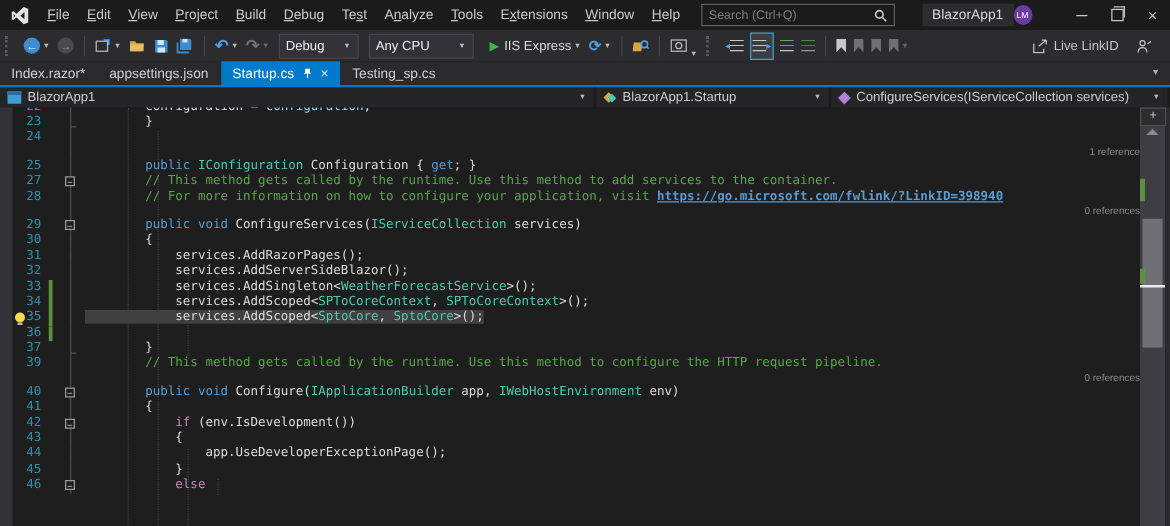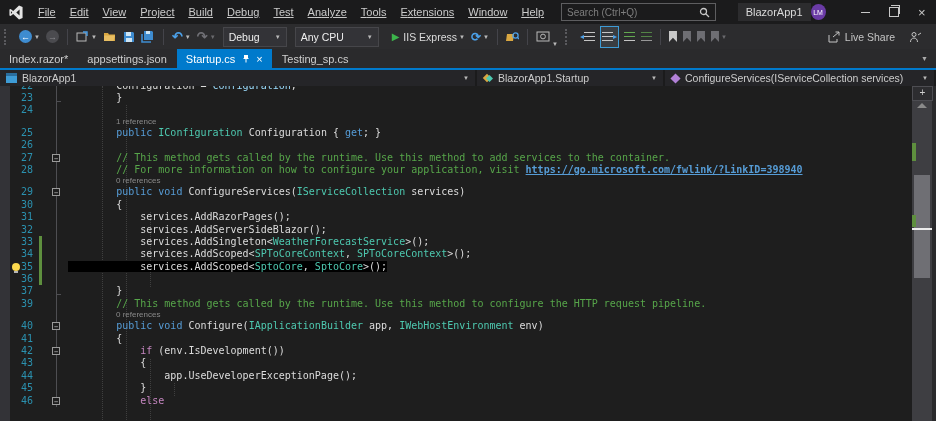--- a/index.html
+++ b/index.html
@@ -2,21 +2,21 @@
 <html><head>
 <meta charset="utf-8">
 <style>
   html,body{margin:0;padding:0;background:#1E1E1E;}
   .app{position:relative;width:936px;height:421px;overflow:hidden;
        font-family:"Liberation Sans",sans-serif;color:#C5C5C5;background:#1E1E1E;}
   
   .titlebar{position:absolute;left:0;top:0;width:936px;height:24px;background:#1B1B1C;
             display:flex;align-items:center;}
   .vslogo{width:18px;height:16px;margin:0 6px 0 8px;display:flex;align-items:center;}
-  .menubar{display:flex;align-items:center;height:100%;text-decoration:underline;}
+  .menubar{display:flex;align-items:center;height:100%;}
   .menu-item{padding:0 7px;font-size:11px;color:#CBCBCB;line-height:24px;cursor:default;}
   .menu-item u{text-decoration:underline;}
   .search-box{margin-left:10px;width:152px;height:16px;border:1px solid #5E5E60;background:#1B1B1C;
               display:flex;align-items:center;justify-content:space-between;padding:0 5px;}
   .search-box .ph{font-size:10px;color:#7E7E7E;}
   .win-title{margin-left:22px;padding:3px 8px;background:#2C2C2E;font-size:11px;color:#DADADA;}
   .tb-spacer{flex:1;}
   .avatar{width:16px;height:16px;border-radius:50%;background:#6A3BA5;color:#fff;font-size:7px;
           display:flex;align-items:center;justify-content:center;margin-right:26px;}
   .winbtn{width:30px;height:24px;display:flex;align-items:center;justify-content:center;color:#C8C8C8;}
@@ -86,22 +86,22 @@
   .gly{width:12px;position:relative;}
   .gly.change::before{content:"";position:absolute;left:1px;top:0;bottom:0;width:3px;background:#5E8F3E;}
   .bulb{position:absolute;left:-26px;top:2px;width:8px;height:8px;border-radius:50%;background:#FCD94E;z-index:3;}
   .bulb::after{content:"";position:absolute;left:2px;top:8px;width:4px;height:2px;background:#B5B5B5;}
   .out{width:14px;position:relative;}
   .out::before{content:"";position:absolute;left:6px;top:0;bottom:0;width:1px;background:#4E4E52;}
   .out.box::after{content:"\2212";position:absolute;left:2px;top:2px;width:8px;height:8px;background:#1E1E1E;
        border:1px solid #9A9A9A;color:#C5C5C5;font:7px/8px "DejaVu Sans Mono",monospace;text-align:center;box-sizing:border-box;}
   .out.end::after{content:"";position:absolute;left:6px;top:5px;width:5px;height:4px;border-bottom:1px solid #4E4E52;}
   .ct{flex:1;padding-left:4px;font:10px/12.4px "DejaVu Sans Mono",monospace;white-space:pre;}
-  .lens .ct{font:8px/10px "Liberation Sans",sans-serif;color:#8A8A8A;padding-left:52px;}
-  .sel{background:#000000;}
+  .lens .ct{font:8px/10px "Liberation Sans",sans-serif;color:#8A8A8A;padding-left:52px;text-align:right;}
+  .sel{background:#404040;}
   .guide{position:absolute;width:0;border-left:1px dotted #3F3F3F;z-index:0;}
   
   .vscroll{position:absolute;right:4px;top:0;width:20px;height:335px;background:#3E3E42;}
   .right-edge{position:absolute;right:0;top:0;width:4px;height:335px;background:#2A2A2C;}
   .cross-box{position:absolute;right:3px;top:0;width:19px;height:13px;background:#2D2D30;
              border:1px solid #4D4D52;color:#CFCFCF;font-size:10px;line-height:11px;text-align:center;z-index:5;}
   .up-arrow{position:absolute;left:5px;top:17px;width:0;height:0;
             border-left:5px solid transparent;border-right:5px solid transparent;border-bottom:5px solid #8A8A8A;}
   .thumb{position:absolute;left:2px;top:89px;width:16px;height:103px;background:#6F6F74;}
   .mark{position:absolute;left:0;width:4px;background:#5E8F3E;}
@@ -265,21 +265,21 @@
     <span class="tbtn">
       <span class="bm dim"></span>
         <span class="caret dis">▼</span>
     </span>
     <span class="tb-spacer"></span>
     <span class="tbtn">
       <svg width="14" height="12" viewBox="0 0 14 12">
           <path d="M2 4v7h8V8" fill="none" stroke="#C5C5C5"></path>
           <path d="M6 6l6-5M12 1H8.5M12 1v3.5" fill="none" stroke="#C5C5C5"></path>
         </svg>
-      <span class="ls-label">Live Share</span>
+      <span class="ls-label">Live LinkID</span>
     </span>
     <span class="tbtn" style="margin:0 14px 0 10px">
       <svg width="12" height="12" viewBox="0 0 12 12">
           <circle cx="5" cy="3.5" r="2" fill="none" stroke="#C5C5C5"></circle>
           <path d="M1.5 11c0-2.5 1.6-4 3.5-4s3.5 1.5 3.5 4" fill="none" stroke="#C5C5C5"></path>
           <path d="M9 4l3-2" stroke="#C5C5C5"></path>
         </svg>
     </span>
   </div>
 
@@ -359,26 +359,20 @@
           <div class="out"></div>
           <div class="ct">1 reference</div>
         </div>
         <div class="crow">
           <div class="gut">25</div>
           <div class="gly"></div>
           <div class="out"></div>
           <div class="ct"><span style="color: rgb(220, 220, 220);">        </span><span style="color: rgb(86, 156, 214);">public </span><span style="color: rgb(78, 201, 176);">IConfiguration</span><span style="color: rgb(220, 220, 220);"> Configuration { </span><span style="color: rgb(86, 156, 214);">get</span><span style="color: rgb(220, 220, 220);">; }</span></div>
         </div>
         <div class="crow">
-          <div class="gut">26</div>
-          <div class="gly"></div>
-          <div class="out"></div>
-          <div class="ct"></div>
-        </div>
-        <div class="crow">
           <div class="gut">27</div>
           <div class="gly"></div>
           <div class="out box"></div>
           <div class="ct"><span style="color: rgb(220, 220, 220);">        </span><span style="color: rgb(87, 166, 74);">// This method gets called by the runtime. Use this method to add services to the container.</span></div>
         </div>
         <div class="crow">
           <div class="gut">28</div>
           <div class="gly"></div>
           <div class="out"></div>
           <div class="ct"><span style="color: rgb(220, 220, 220);">        </span><span style="color: rgb(87, 166, 74);">// For more information on how to configure your application, visit </span><span style="color: rgb(86, 156, 214); text-decoration: underline; font-weight: bold;">https://go.microsoft.com/fwlink/?LinkID=398940</span></div>

